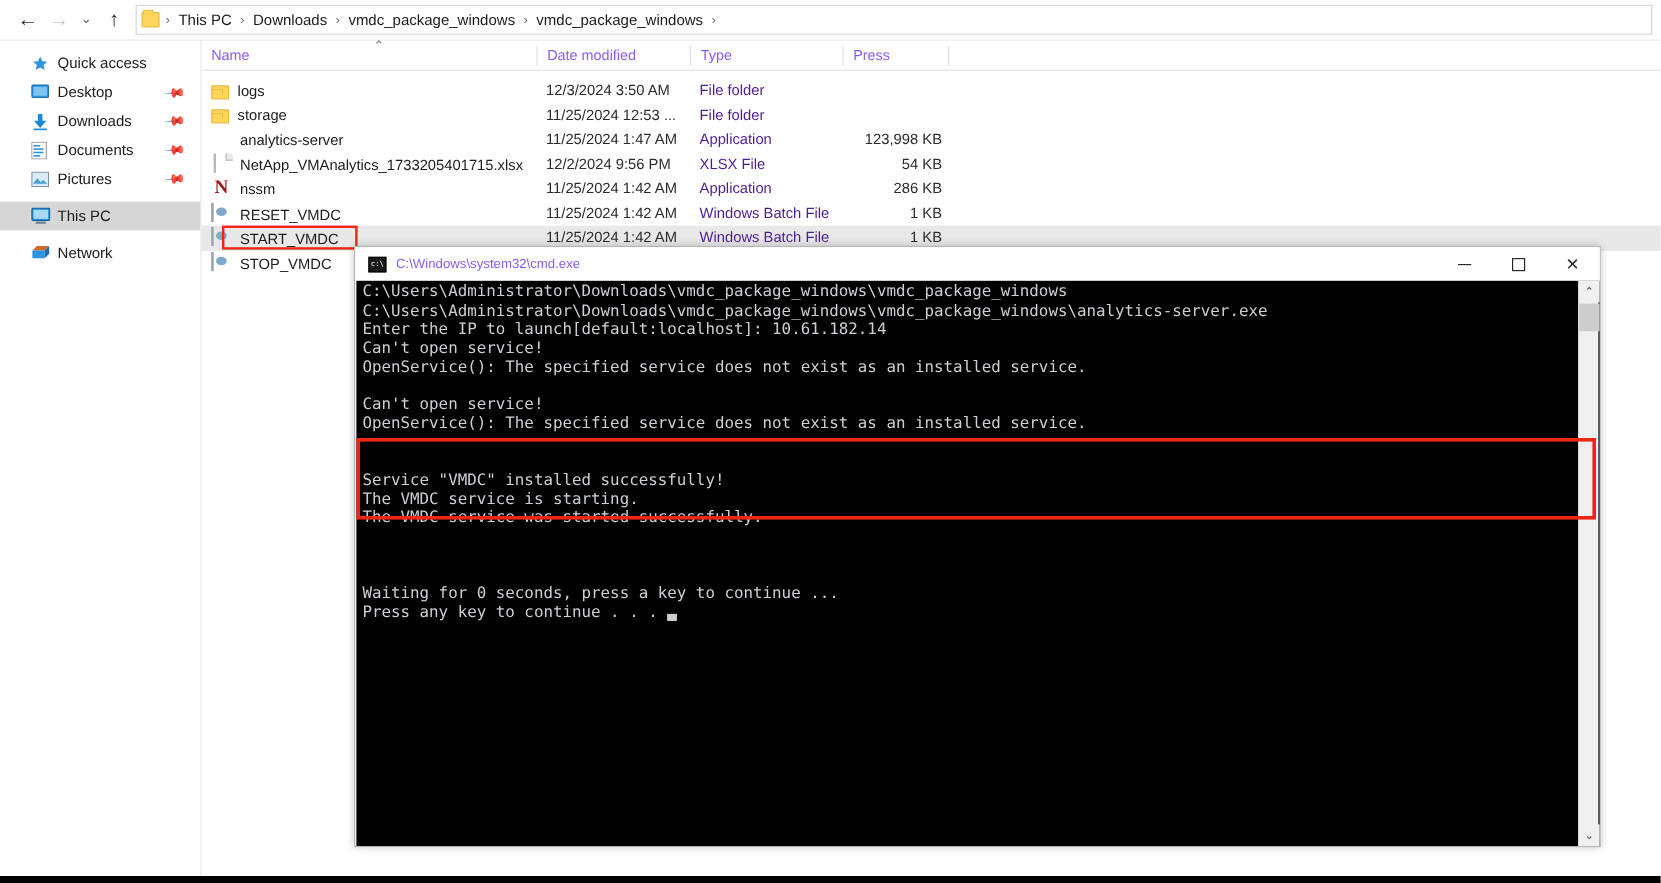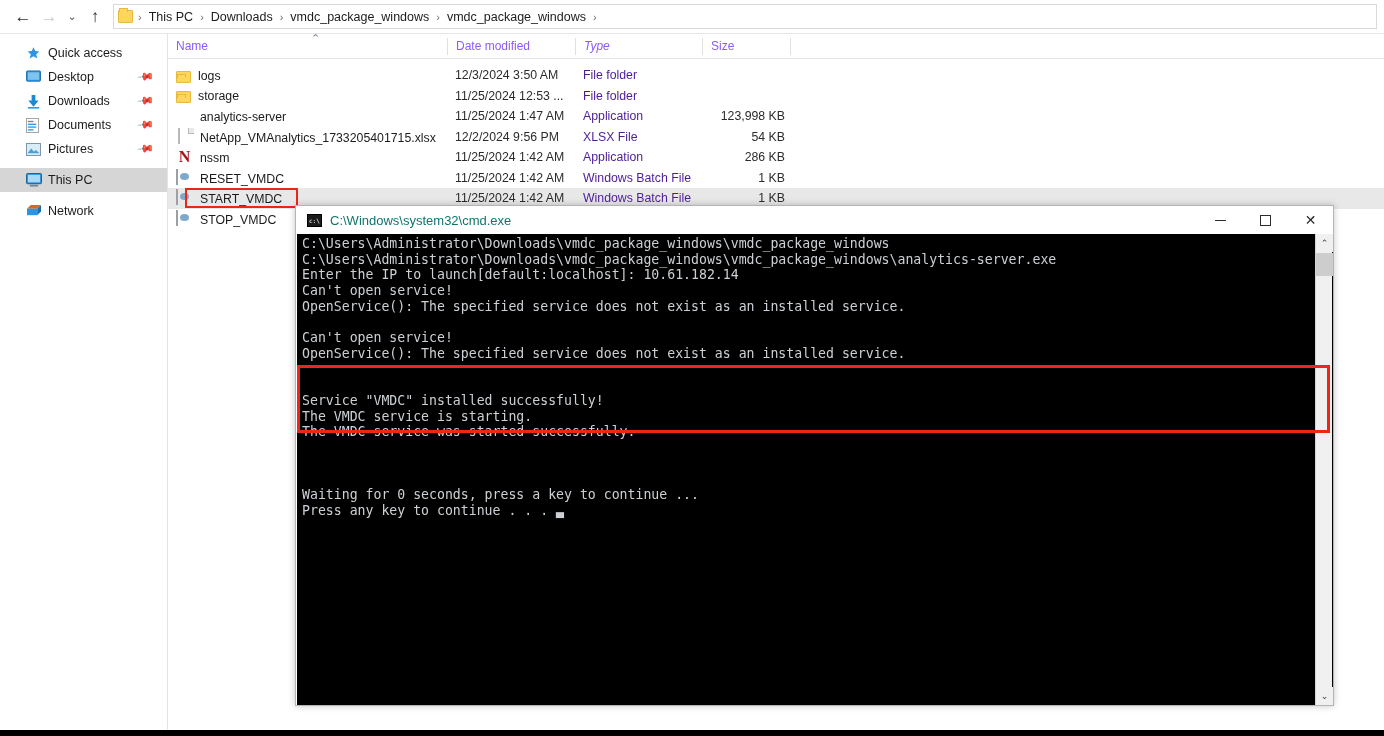--- a/index.html
+++ b/index.html
@@ -130,21 +130,21 @@
     position:relative; height:28px; background:#fff; display:flex; align-items:center;
   }
   #cmdicon {
     width:15px; height:13px; background:#1a1a1a; margin-left:11px; margin-right:8px;
     position:relative; flex:none; border:1px solid #000;
   }
   #cmdicon:after{
     content:'c:\\'; position:absolute; left:1px; top:0px; color:#fff;
     font-family:"DejaVu Sans Mono", monospace; font-size:6px; line-height:11px;
   }
-  #cmdtitletext { font-size:13px; color:#0f766e; }
+  #cmdtitletext { font-size:11px; color:#8b5cf6; }
   .wbtn {
     position:absolute; top:0; width:45px; height:28px;
     display:flex; align-items:center; justify-content:center;
     font-size:14px; color:#2b2b2b;
   }
   #btn-min { right:90px; }
   #btn-max { right:45px; }
   #btn-close { right:0px; }
   .glyph-min { display:block; width:11px; height:1px; background:#2b2b2b; }
   .glyph-max { display:block; width:11px; height:11px; border:1px solid #2b2b2b; }
@@ -299,22 +299,22 @@
       </div>
     </div>
     <div id="sidebar-divider"></div>
 
     <div id="filepane">
 
       <div id="colhead">
         <div id="sortmark">⌃</div>
         <div class="colhdr" style="left:0;">Name</div>
         <div class="colhdr" style="left:280px;">Date modified</div>
-        <div class="colhdr" style="left:408px;font-style:italic;">Type</div>
-        <div class="colhdr" style="left:535px;">Size</div>
+        <div class="colhdr" style="left:408px;">Type</div>
+        <div class="colhdr" style="left:535px;">Press</div>
         <div class="colsep" style="left:279px;"></div>
         <div class="colsep" style="left:407px;"></div>
         <div class="colsep" style="left:534px;"></div>
         <div class="colsep" style="left:622px;"></div>
       </div>
 
       <div id="rows" style="padding-top:6px;">
 
         <div class="frow">
           <span class="fname">

